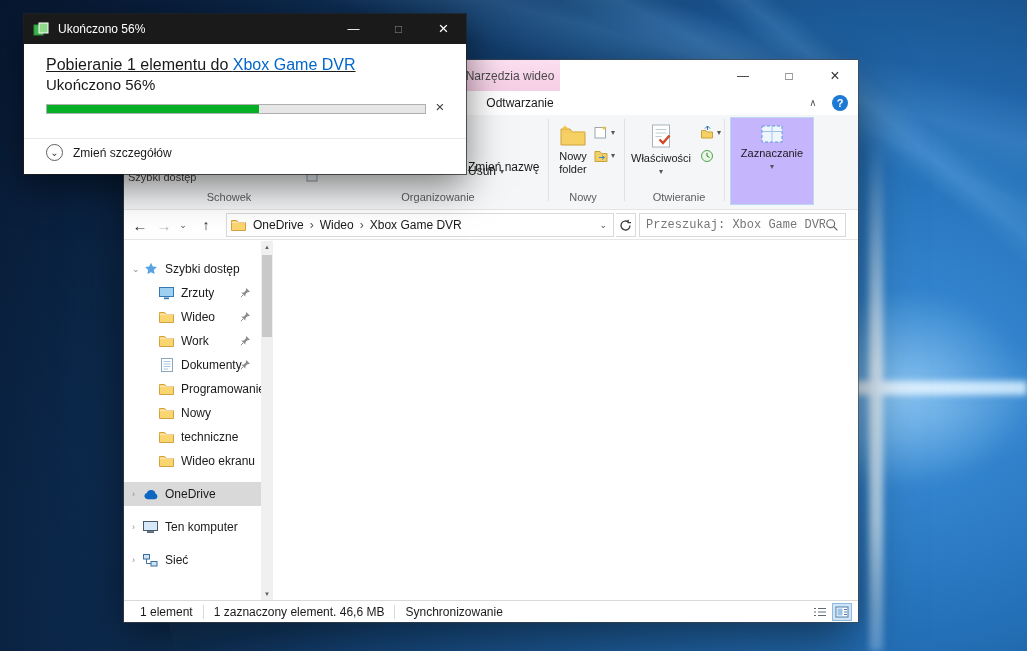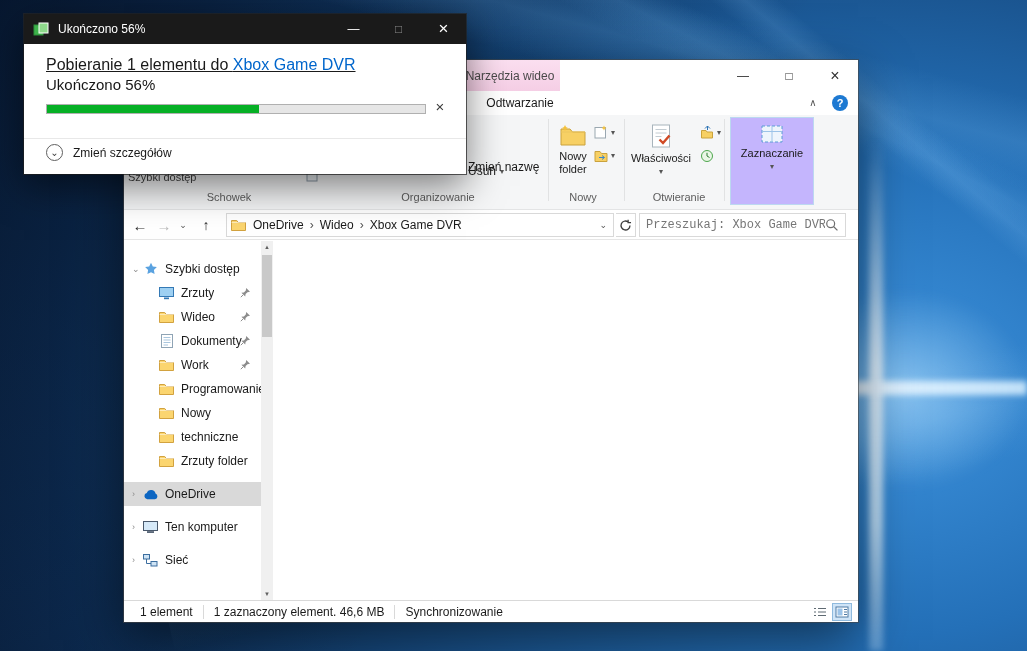--- a/index.html
+++ b/index.html
@@ -378,20 +378,36 @@
       <span class="pin">
         <svg width="11" height="11" viewBox="0 0 11 11">
             <path d="M6.2 1l3.8 3.8-2.5.4-1.9 1.9-.4 2.5L1.4 5.8l2.5-.4 1.9-1.9z" fill="#8c8c8c"></path>
             <path d="M3.1 7.9L.8 10.2" stroke="#8c8c8c"></path>
           </svg>
       </span>
     </div>
     <div class="nav-row child">
       <span class="sp"></span>
       <span class="nico">
+        <svg width="15" height="12" viewBox="0 0 15 12">
+            <path d="M.5 1.5h5.2l1.6 2H14.5v8H.5z" fill="#fbd56f" stroke="#d2a23f"></path>
+            <path d="M.5 3.5h14" stroke="#fff" opacity=".5"></path>
+          </svg>
+      </span>
+      <span class="nav-label">Work</span>
+      <span class="pin">
+        <svg width="11" height="11" viewBox="0 0 11 11">
+            <path d="M6.2 1l3.8 3.8-2.5.4-1.9 1.9-.4 2.5L1.4 5.8l2.5-.4 1.9-1.9z" fill="#8c8c8c"></path>
+            <path d="M3.1 7.9L.8 10.2" stroke="#8c8c8c"></path>
+          </svg>
+      </span>
+    </div>
+    <div class="nav-row child">
+      <span class="sp"></span>
+      <span class="nico">
         <svg width="12" height="14" viewBox="0 0 12 14">
             <rect x=".5" y=".5" width="11" height="13" fill="#fff" stroke="#8fa4b5"></rect>
             <path d="M2.5 3.5h7M2.5 6h7M2.5 8.5h7M2.5 11h4.5" stroke="#a9c6de"></path>
           </svg>
       </span>
       <span class="nav-label">Dokumenty</span>
       <span class="pin">
         <svg width="11" height="11" viewBox="0 0 11 11">
             <path d="M6.2 1l3.8 3.8-2.5.4-1.9 1.9-.4 2.5L1.4 5.8l2.5-.4 1.9-1.9z" fill="#8c8c8c"></path>
             <path d="M3.1 7.9L.8 10.2" stroke="#8c8c8c"></path>
@@ -399,36 +415,20 @@
       </span>
     </div>
     <div class="nav-row child">
       <span class="sp"></span>
       <span class="nico">
         <svg width="15" height="12" viewBox="0 0 15 12">
             <path d="M.5 1.5h5.2l1.6 2H14.5v8H.5z" fill="#fbd56f" stroke="#d2a23f"></path>
             <path d="M.5 3.5h14" stroke="#fff" opacity=".5"></path>
           </svg>
       </span>
-      <span class="nav-label">Work</span>
-      <span class="pin">
-        <svg width="11" height="11" viewBox="0 0 11 11">
-            <path d="M6.2 1l3.8 3.8-2.5.4-1.9 1.9-.4 2.5L1.4 5.8l2.5-.4 1.9-1.9z" fill="#8c8c8c"></path>
-            <path d="M3.1 7.9L.8 10.2" stroke="#8c8c8c"></path>
-          </svg>
-      </span>
-    </div>
-    <div class="nav-row child">
-      <span class="sp"></span>
-      <span class="nico">
-        <svg width="15" height="12" viewBox="0 0 15 12">
-            <path d="M.5 1.5h5.2l1.6 2H14.5v8H.5z" fill="#fbd56f" stroke="#d2a23f"></path>
-            <path d="M.5 3.5h14" stroke="#fff" opacity=".5"></path>
-          </svg>
-      </span>
       <span class="nav-label">Programowanie_</span>
     </div>
     <div class="nav-row child">
       <span class="sp"></span>
       <span class="nico">
         <svg width="15" height="12" viewBox="0 0 15 12">
             <path d="M.5 1.5h5.2l1.6 2H14.5v8H.5z" fill="#fbd56f" stroke="#d2a23f"></path>
             <path d="M.5 3.5h14" stroke="#fff" opacity=".5"></path>
           </svg>
       </span>
@@ -445,21 +445,21 @@
       <span class="nav-label">techniczne</span>
     </div>
     <div class="nav-row child">
       <span class="sp"></span>
       <span class="nico">
         <svg width="15" height="12" viewBox="0 0 15 12">
             <path d="M.5 1.5h5.2l1.6 2H14.5v8H.5z" fill="#fbd56f" stroke="#d2a23f"></path>
             <path d="M.5 3.5h14" stroke="#fff" opacity=".5"></path>
           </svg>
       </span>
-      <span class="nav-label">Zrzuty folder</span>
+      <span class="nav-label">Wideo ekranu</span>
     </div>
     <div class="gap9"></div>
     <div class="nav-row group selected">
       <span class="chev">›</span>
       <span class="nico">
         <svg width="16" height="11" viewBox="0 0 16 11">
             <path d="M4.2 10.2a3.1 3.1 0 0 1-.4-6.1A4.5 4.5 0 0 1 12.5 4.6a2.9 2.9 0 0 1-.6 5.6z" fill="#0d66c2"></path>
           </svg>
       </span>
       <span class="nav-label">OneDrive</span>

